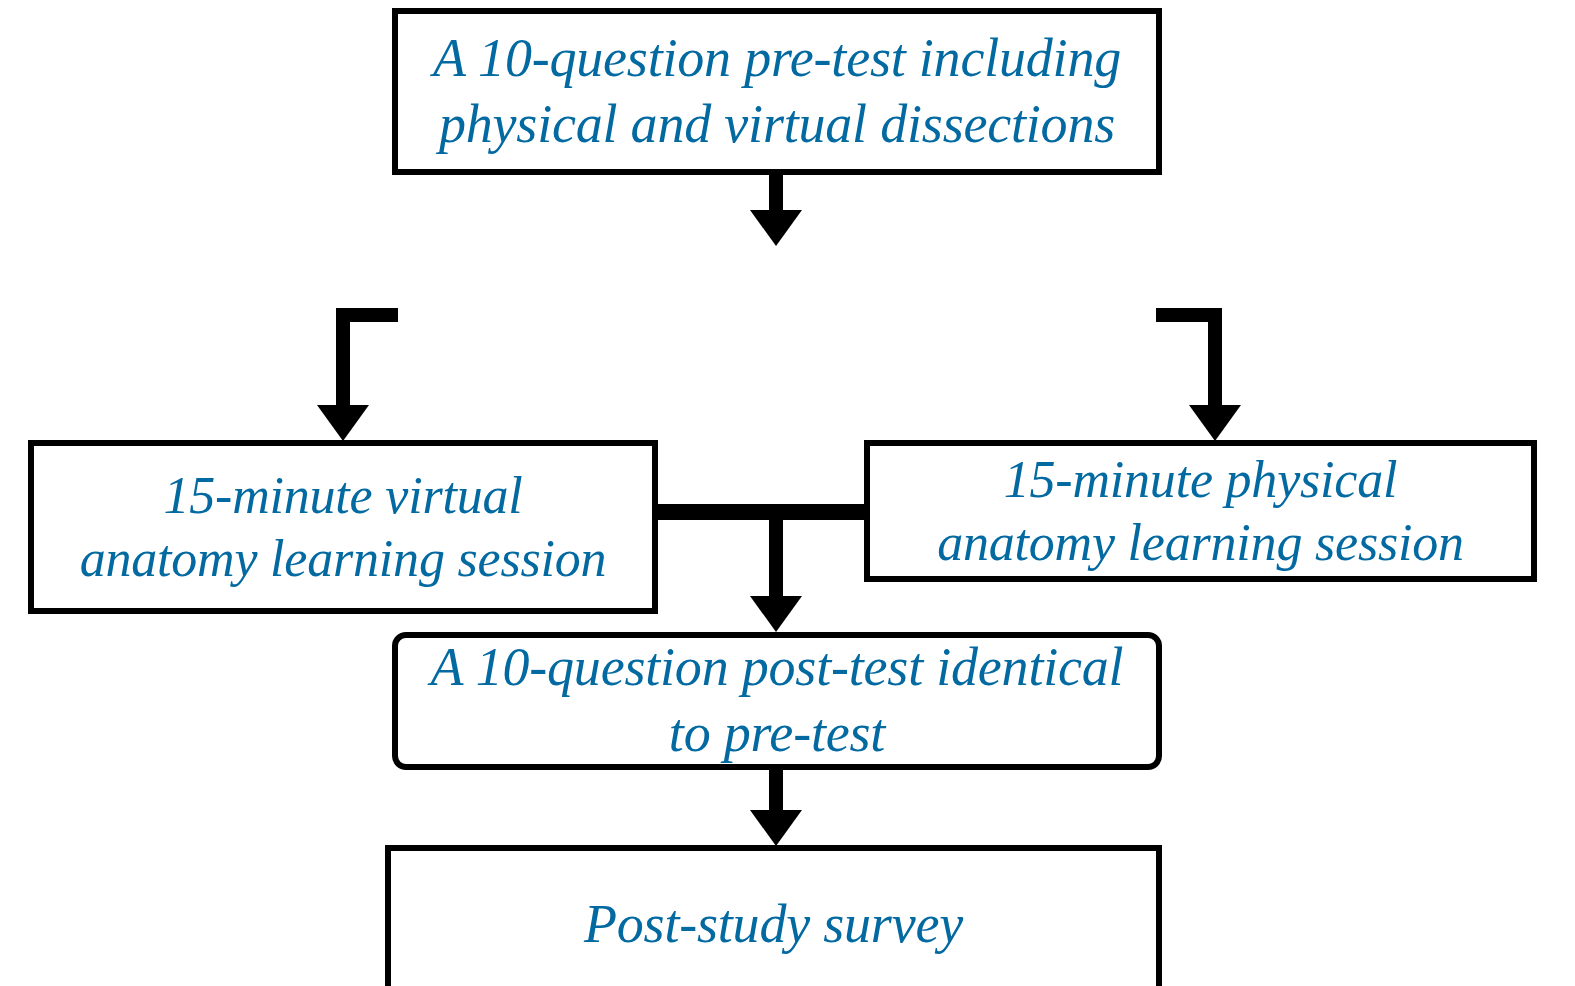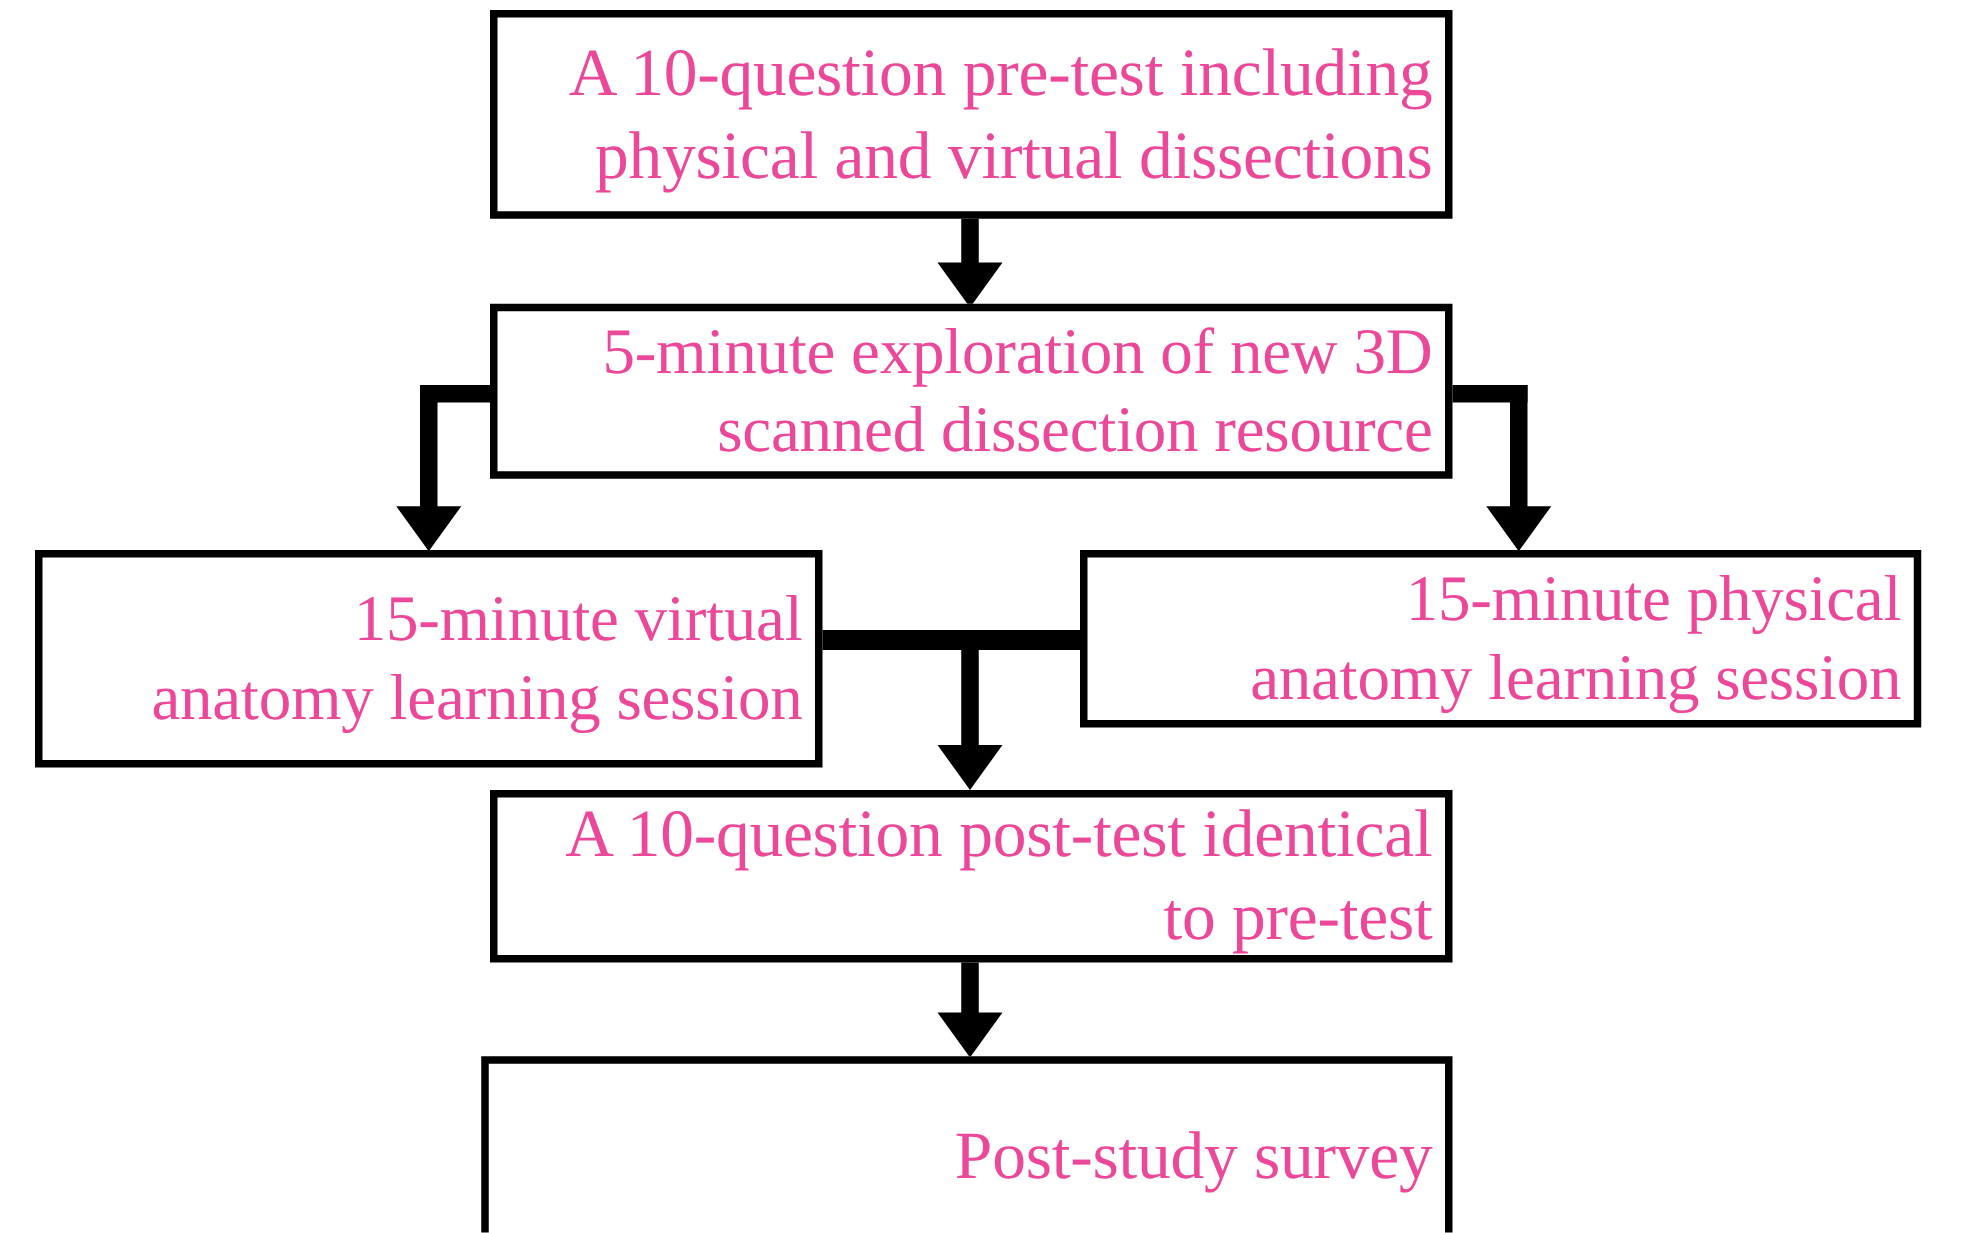--- a/index.html
+++ b/index.html
@@ -21,40 +21,41 @@
   }
 
   
   .node-box {
     position: absolute;
     border: 6px solid #000000;
     background: #ffffff;
     display: flex;
     align-items: center;
     justify-content: center;
-    text-align: right;
-    color: #ec4899;
+    text-align: center;
+    color: #0369a1;
     line-height: 1.22;
     z-index: 3;
+    font-style: italic;
   }
 
   .node-text {
     display: block;
     width: 100%;
     padding: 0 10px;
     white-space: pre-line;
     font-size: 54px;
     letter-spacing: -0.2px;
   }
 
   #box-pretest      { left: 392px; top: 8px;   width: 770px; height: 167px; }
   #box-exploration  { left: 392px; top: 243px; width: 770px; height: 140px; }
   #box-virtual      { left: 28px;  top: 440px; width: 630px; height: 174px; }
   #box-physical     { left: 864px; top: 440px; width: 673px; height: 142px; }
-  #box-posttest     { left: 392px; top: 632px; width: 770px; height: 138px; }
+  #box-posttest     { left: 392px; top: 632px; width: 770px; height: 138px; border-radius: 14px; }
   #box-survey       { left: 385px; top: 845px; width: 777px; height: 160px; }
 
   #box-exploration .node-text,
   #box-virtual .node-text,
   #box-physical .node-text { font-size: 52px; }
 
   
   .seg-v, .seg-h {
     position: absolute;
     background: #000000;
@@ -102,24 +103,20 @@
 <div id="flowchart-root">
 
   <div class="node-box" id="box-pretest">
     <span class="node-text">A 10-question pre-test including
 physical and virtual dissections</span>
   </div>
 
   <div class="seg-v" id="conn-pretest-exploration-line"></div>
   <div class="arrowhead" id="conn-pretest-exploration-arrow"></div>
 
-  <div class="node-box" id="box-exploration">
-    <span class="node-text">5-minute exploration of new 3D
-scanned dissection resource</span>
-  </div>
 
   <div class="seg-h" id="conn-left-branch-h"></div>
   <div class="seg-v" id="conn-left-branch-v"></div>
   <div class="arrowhead" id="conn-left-branch-arrow"></div>
 
   <div class="seg-h" id="conn-right-branch-h"></div>
   <div class="seg-v" id="conn-right-branch-v"></div>
   <div class="arrowhead" id="conn-right-branch-arrow"></div>
 
   <div class="node-box" id="box-virtual">

